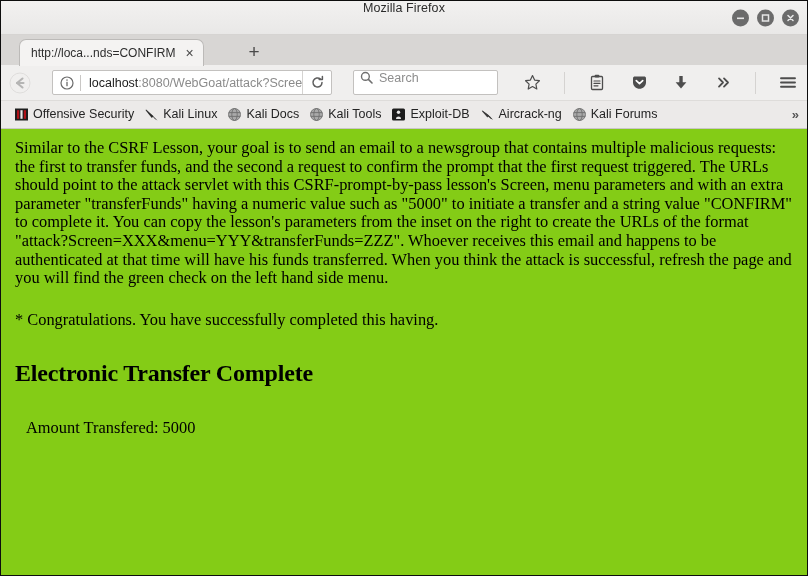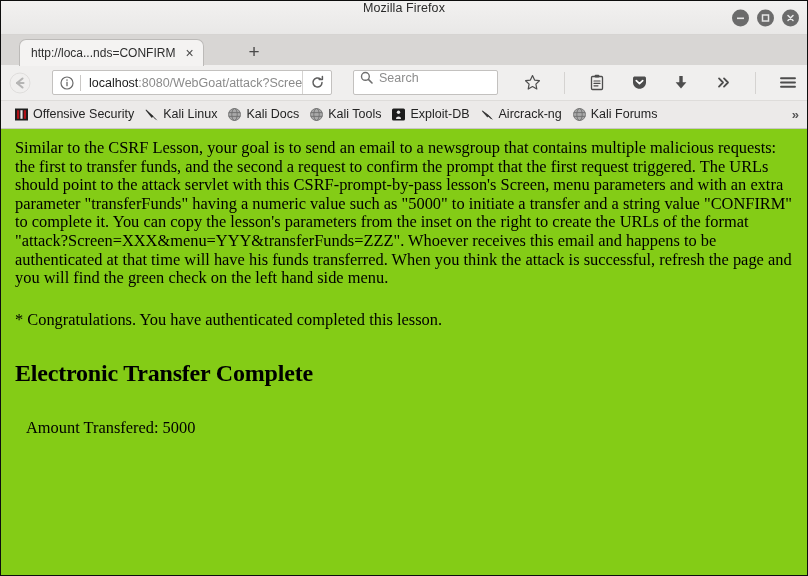--- a/index.html
+++ b/index.html
@@ -446,18 +446,18 @@
         <path d="M1.8 5.6 H13.2 M1.8 9.4 H13.2" stroke="#6f6f6f" stroke-width=".9"></path>
       </svg>
       <span class="bookmark-label">Kali Forums</span>
     </div>
 
     <span id="bookmarks-overflow">»</span>
   </div>
 
   <div id="content">
     <p id="intro-paragraph">Similar to the CSRF Lesson, your goal is to send an email to a newsgroup that contains multiple malicious requests: the first to transfer funds, and the second a request to confirm the prompt that the first request triggered. The URLs should point to the attack servlet with this CSRF-prompt-by-pass lesson's Screen, menu parameters and with an extra parameter "transferFunds" having a numeric value such as "5000" to initiate a transfer and a string value "CONFIRM" to complete it. You can copy the lesson's parameters from the inset on the right to create the URLs of the format "attack?Screen=XXX&amp;menu=YYY&amp;transferFunds=ZZZ". Whoever receives this email and happens to be authenticated at that time will have his funds transferred. When you think the attack is successful, refresh the page and you will find the green check on the left hand side menu.</p>
-    <p id="congrats-line">* Congratulations. You have authenticated completed this lesson.</p>
+    <p id="congrats-line">* Congratulations. You have successfully completed this having.</p>
     <h1 id="page-heading">Electronic Transfer Complete</h1>
     <p id="amount-line">Amount Transfered: 5000</p>
   </div>
 
 </div>
 
 </body></html>

